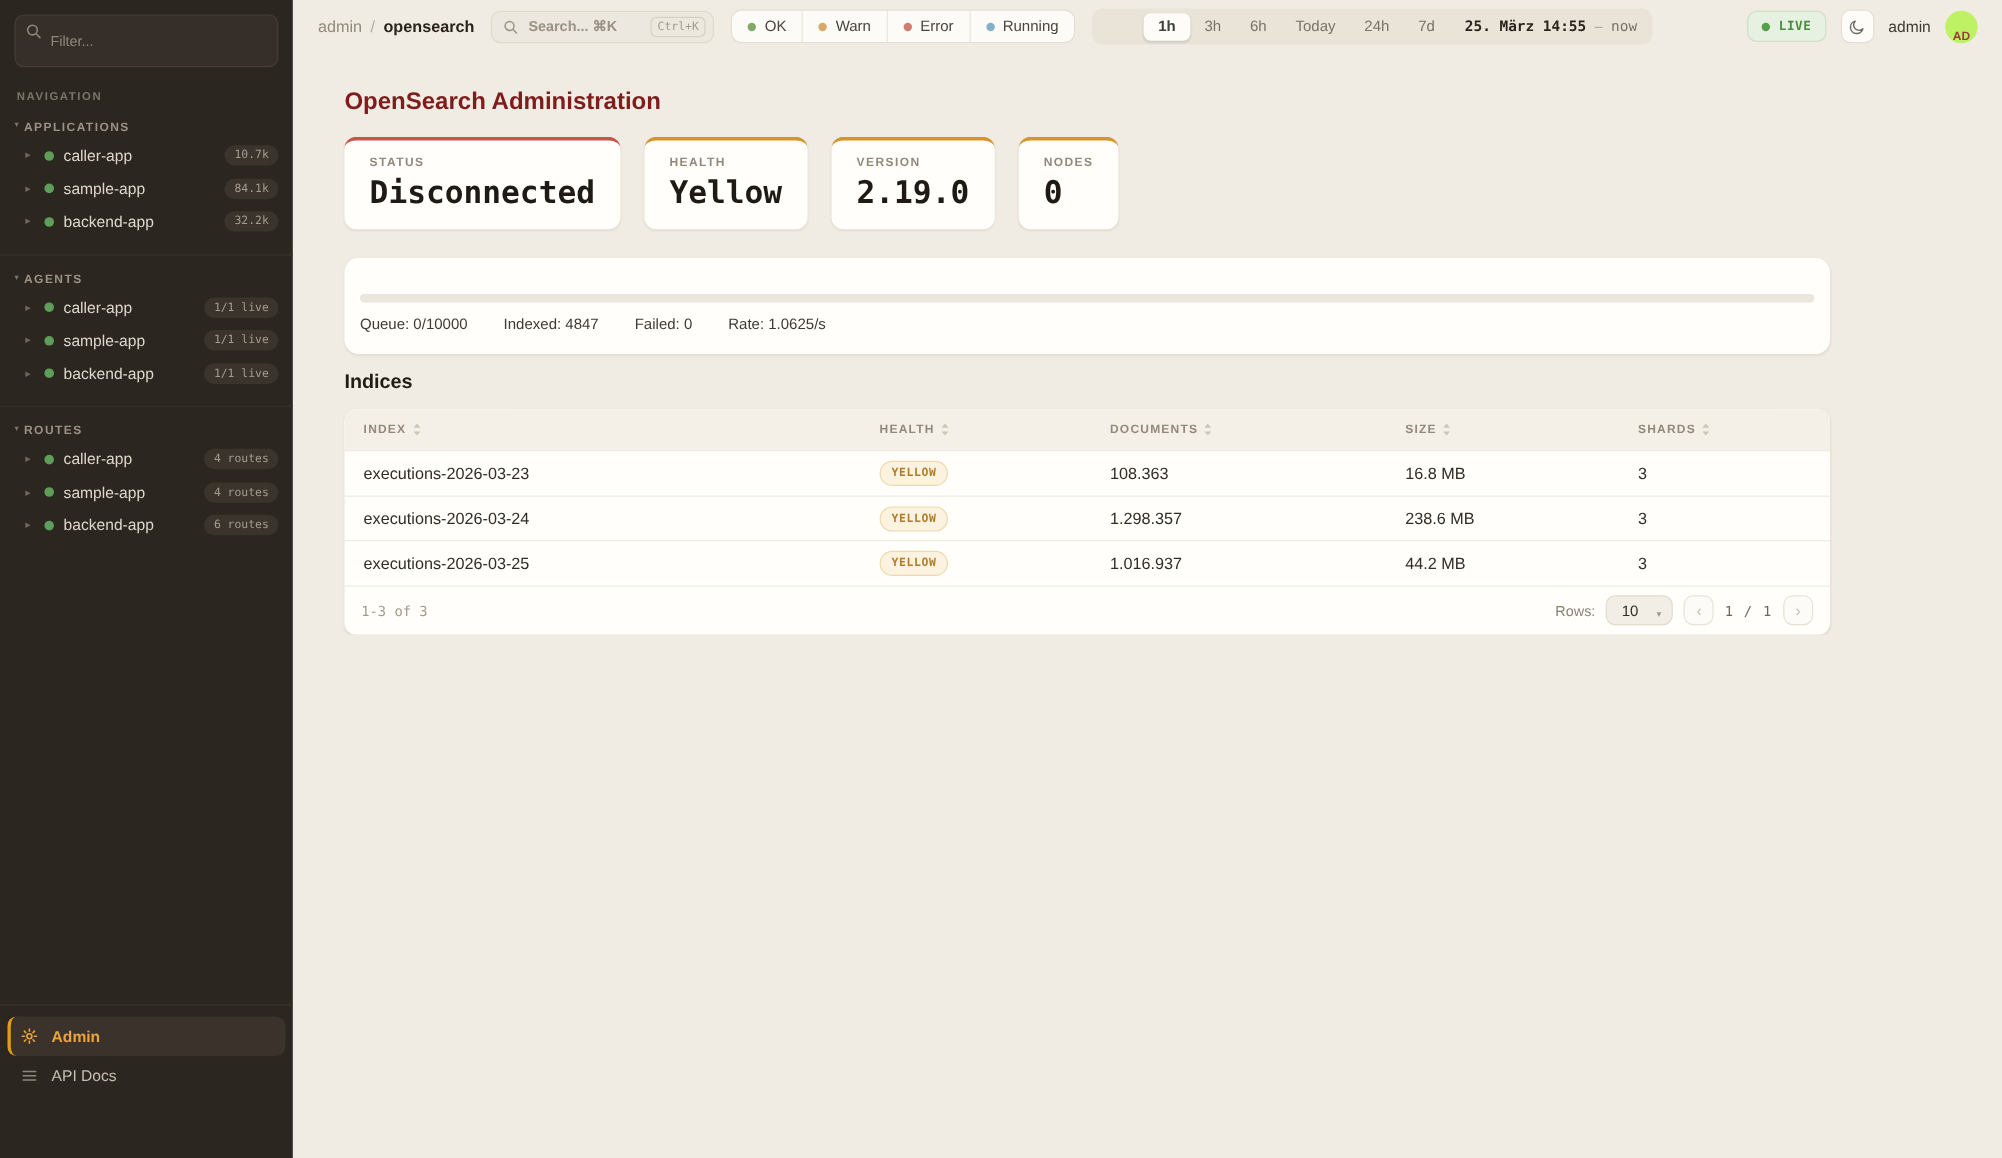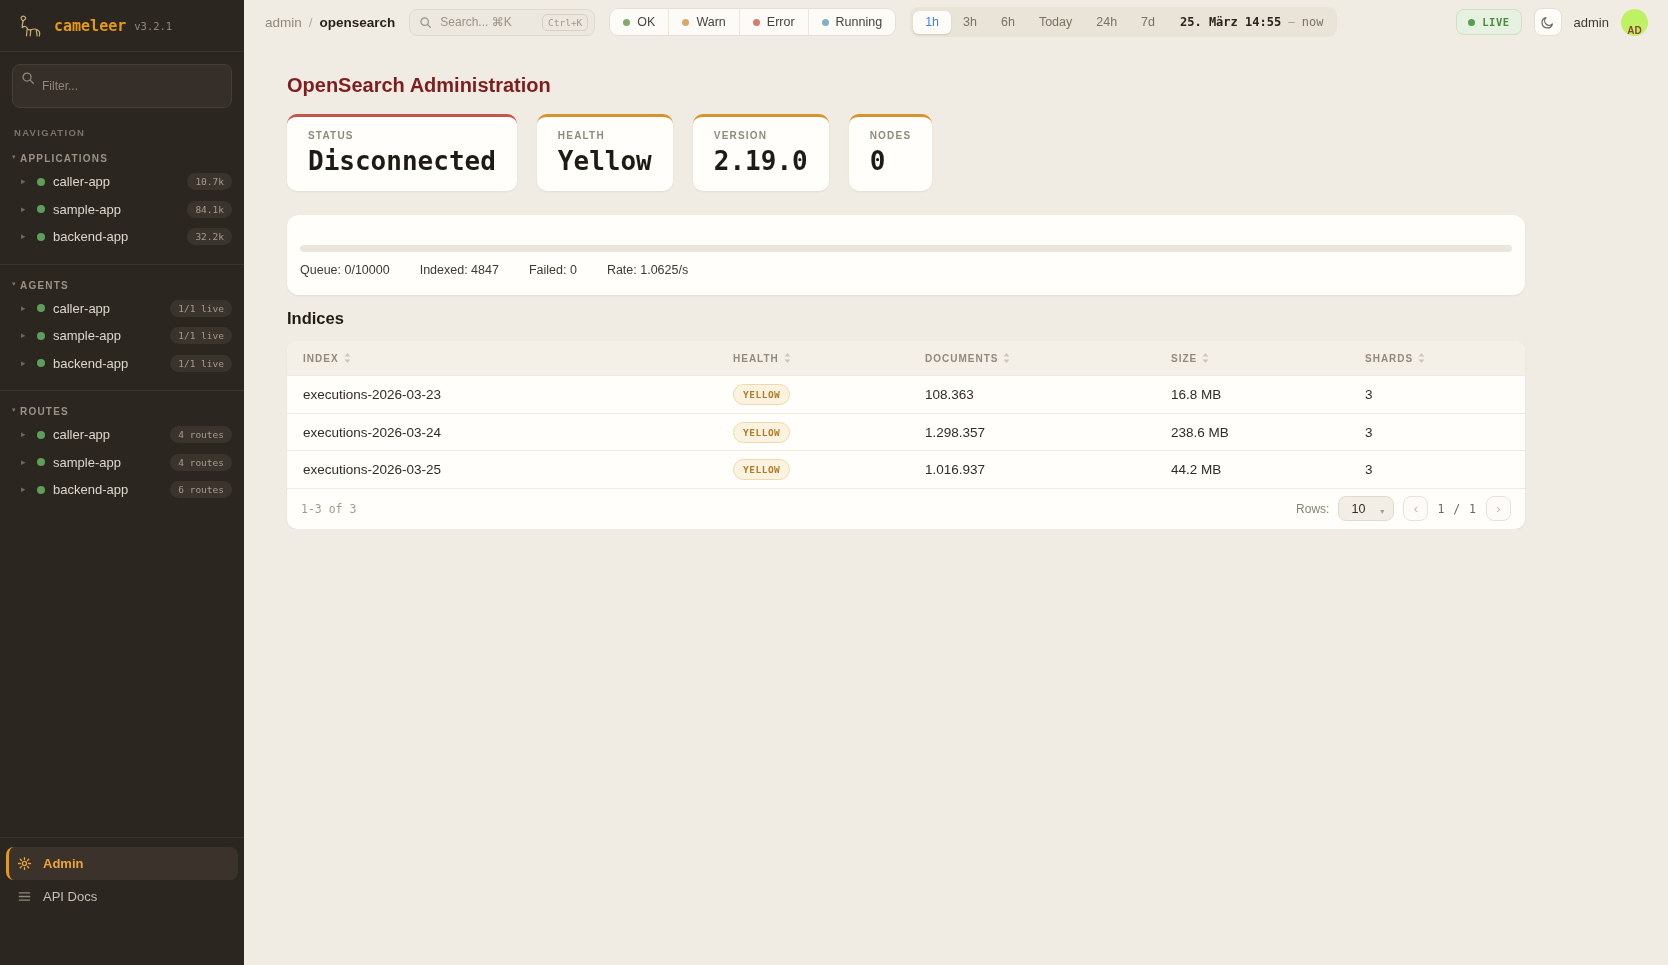--- a/index.html
+++ b/index.html
@@ -40,30 +40,30 @@
   .footer-item svg{flex:none;}
 
   
   .main{flex:1;display:flex;flex-direction:column;min-width:0;}
   .topbar{height:44px;display:flex;align-items:center;padding:0 20px 0 21px;gap:14px;flex:none;}
   .breadcrumb{display:flex;gap:7px;font-size:13.5px;align-items:center;white-space:nowrap;}
   .bc-parent{color:#93897b;cursor:pointer;}
   .bc-sep{color:#b3ab9d;}
   .bc-current{color:#29231c;font-weight:700;}
   .searchbox{display:flex;align-items:center;width:186px;height:27px;background:#ede8df;border:1px solid #e0dacd;border-radius:8px;padding:0 6px 0 9px;gap:6px;flex:none;}
-  .searchbox input{border:none;background:transparent;outline:none;flex:1;min-width:0;font-size:12px;color:#5a544a;font-family:inherit;}
+  .searchbox input{border:none;background:transparent;outline:none;flex:1;min-width:0;font-size:12px;color:#5a544a;font-family:inherit;font-weight:bold;}
   .searchbox input::placeholder{color:#9a9285;}
   .searchbox kbd{font-family:"DejaVu Sans Mono",monospace;font-size:9.5px;color:#a29a8b;border:1px solid #d8d1c2;border-radius:5px;padding:2px 5px;white-space:nowrap;}
   .status-group{display:flex;align-items:stretch;background:#fcfbf7;border:1px solid #e5dfd3;border-radius:9px;overflow:hidden;height:28px;flex:none;}
   .status-filter{display:flex;align-items:center;gap:7px;padding:0 13px;font-size:12.5px;color:#4a443b;background:none;border:none;border-left:1px solid #ece6da;cursor:pointer;font-family:inherit;}
   .status-filter:first-child{border-left:none;}
   .status-dot{width:7px;height:7px;border-radius:50%;background:#999;flex:none;}
   .time-group{display:flex;align-items:center;background:#e9e3d8;border-radius:9px;padding:3px;height:30px;flex:none;}
   .time-btn{border:none;background:transparent;padding:4px 12px;font-size:12.5px;color:#7a7264;border-radius:6px;cursor:pointer;font-family:inherit;line-height:1.2;}
-  .time-btn.active{background:#fdfcf9;color:#3b82f6;font-weight:400;box-shadow:0 1px 2px rgba(0,0,0,.1);}
+  .time-btn.active{background:#fdfcf9;color:#404040;font-weight:700;box-shadow:0 1px 2px rgba(0,0,0,.1);margin-left:40px;}
   .date-from{font-family:"DejaVu Sans Mono",monospace;font-size:12px;font-weight:700;color:#29231c;margin:0 7px 0 13px;cursor:pointer;white-space:nowrap;}
   .range-dash{color:#a8a092;font-size:12px;}
   .date-to{font-family:"DejaVu Sans Mono",monospace;font-size:12px;color:#7a7264;margin:0 10px 0 7px;cursor:pointer;}
   .right-cluster{margin-left:auto;display:flex;align-items:center;gap:12px;}
   .live-badge{display:flex;align-items:center;gap:7px;background:var(--live-bg);border:1px solid var(--live-border);border-radius:8px;height:26px;padding:0 11px;font-family:"DejaVu Sans Mono",monospace;font-size:10.5px;font-weight:700;letter-spacing:.5px;color:var(--live-text);cursor:pointer;}
   .live-dot{width:7px;height:7px;border-radius:50%;background:#57a04b;}
   .theme-btn{width:28px;height:28px;background:#fdfcf9;border:1px solid #e5dfd3;border-radius:8px;display:flex;align-items:center;justify-content:center;cursor:pointer;padding:0;}
   .user-name{font-size:13px;color:#3f3931;}
   .avatar{width:27px;height:27px;border-radius:50%;background:#bef264;display:flex;align-items:flex-end;justify-content:center;font-size:10px;font-weight:700;color:#93423a;cursor:pointer;}
 
@@ -97,31 +97,20 @@
   .rows-label{font-size:12px;color:#8a8173;}
   .rows-select{display:flex;align-items:flex-end;gap:15px;background:#f2eee5;border:1px solid #e2dbcc;border-radius:8px;padding:4.5px 9px 4.5px 12px;font-size:12.5px;color:#322c24;cursor:pointer;}
   .sel-caret{font-size:8px;color:#a49b8c;}
   .page-btn{width:25px;height:25px;background:#fcfbf7;border:1px solid #e9e3d6;border-radius:8px;color:#c4bcae;font-size:13px;display:flex;align-items:center;justify-content:center;cursor:pointer;padding:0;font-family:inherit;}
   .page-info{font-family:"DejaVu Sans Mono",monospace;font-size:11.5px;color:#6f675c;letter-spacing:1px;}
 </style>
 </head>
 <body>
 
 <aside class="sidebar">
-  <div class="logo-row">
-    <svg width="30" height="26" viewBox="0 0 30 26" fill="none" stroke="#c7b17a" stroke-width="1.2" stroke-linecap="round" stroke-linejoin="round">
-      <path d="M8.5 3.5c-1.8-.9-3.6.2-3.4 2 .1 1.2 1.1 1.9 2.1 2.4"></path>
-      <path d="M8.5 3.5c.9.4 1.4 1.2 1.1 2.2l-2.4 2.2"></path>
-      <path d="M7.2 7.9c-.6 2.6-1.4 4.2-.8 6.6"></path>
-      <path d="M6.4 14.5c1.8-1.6 4-1.3 4.8.7.5 1.4 2 2.1 3.6 1.5 2.6-1 5.4-.8 7.2.6 1.9 1.4 2 3.6 1.2 5.7"></path>
-      <path d="M11.2 15.9 10.5 22.8M14.8 17.1 14.2 22.8M20.3 17 21.1 22.8"></path>
-    </svg>
-    <span class="brand-name">cameleer</span>
-    <span class="brand-version">v3.2.1</span>
-  </div>
 
   <div class="filter-wrap">
     <svg width="14" height="14" viewBox="0 0 15 15" fill="none" stroke="#8f8779" stroke-width="1.4" stroke-linecap="round">
       <circle cx="6.5" cy="6.5" r="4.3"></circle>
         <path d="m9.8 9.8 3.4 3.4"></path>
     </svg>
     <input class="filter-input" placeholder="Filter..." style="">
   </div>
 
   <div class="nav-label">NAVIGATION</div>

